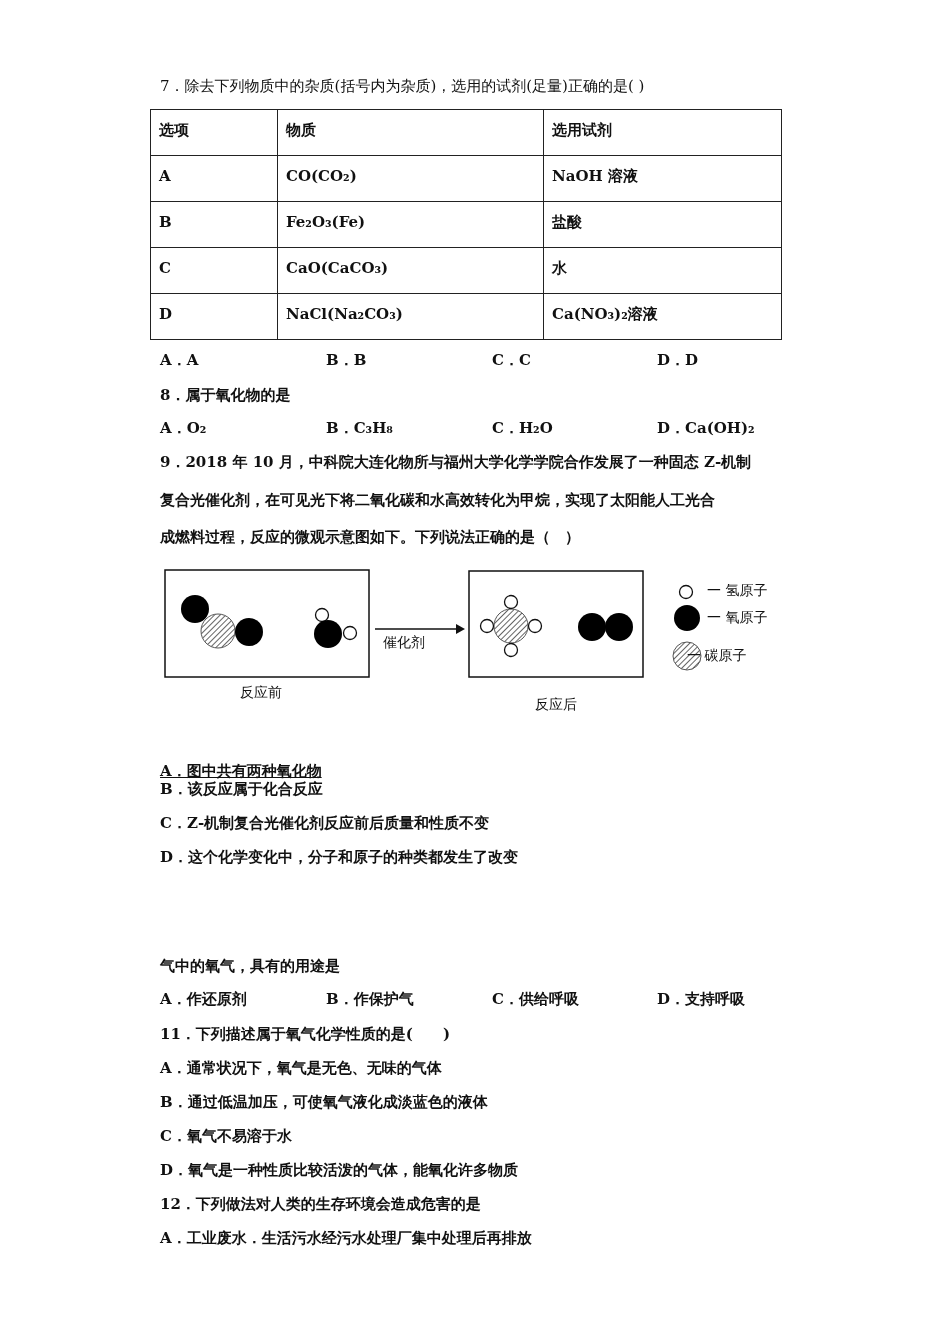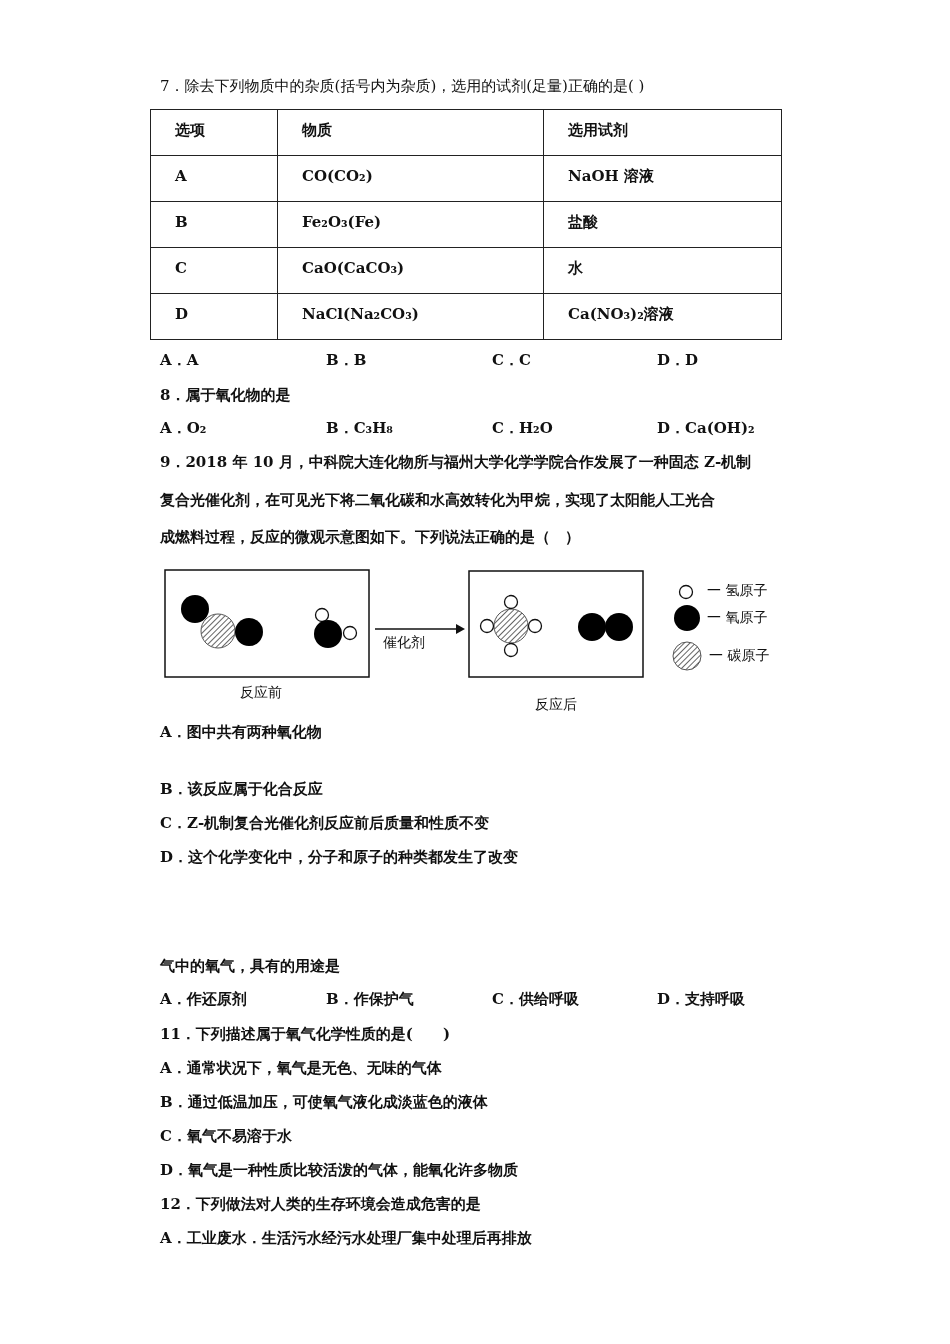--- a/index.html
+++ b/index.html
@@ -3,21 +3,21 @@
 <meta charset="utf-8">
 <style>
   html, body { margin:0; padding:0; background:#ffffff; }
   body { width:950px; height:1344px; position:relative; overflow:hidden;
          font-family:"DejaVu Serif","Liberation Serif",serif; color:#111; }
   .page { position:absolute; left:0; top:0; width:950px; height:1344px; }
   .line { position:absolute; left:160px; font-size:15px; white-space:nowrap; line-height:20px; }
   .b { font-weight:bold; }
   table.q7 { position:absolute; left:150px; top:109px; width:632px; border-collapse:collapse;
              font-size:15px; font-weight:bold; }
-  table.q7 td { border:1.5px solid #222; height:46px; padding:0 0 0 24px; vertical-align:top; padding-top:11px; box-sizing:border-box; }
+  table.q7 td { border:1.5px solid #222; height:46px; padding:0 0 0 8px; vertical-align:top; padding-top:11px; box-sizing:border-box; }
   table.q7 td.c1 { width:127px; }
   table.q7 td.c2 { width:266px; }
   .opts { position:absolute; left:160px; font-size:15px; font-weight:bold; white-space:nowrap; }
   .opts span.o { position:absolute; top:0; }
   .diagram { position:absolute; left:150px; top:560px; width:650px; height:160px; }
   .cap { font-family:"DejaVu Sans",sans-serif; font-size:14px; font-weight:normal; }
 </style>
 </head>
 <body>
 
@@ -125,24 +125,24 @@
         <circle cx="536" cy="32" r="6.5" fill="#fff" stroke="#111" stroke-width="1.3"></circle>
         <circle cx="537" cy="58" r="13" fill="#000"></circle>
         <circle cx="537" cy="96" r="14" fill="url(#hatch)" stroke="#555" stroke-width="1"></circle>
       </g>
     </svg>
     <div class="cap" style="position:absolute;left:233px;top:74px;">催化剂</div>
     <div class="cap" style="position:absolute;left:90px;top:124px;">反应前</div>
     <div class="cap" style="position:absolute;left:385px;top:136px;">反应后</div>
     <div class="cap" style="position:absolute;left:557px;top:22px;">一 氢原子</div>
     <div class="cap" style="position:absolute;left:557px;top:49px;">一 氧原子</div>
-    <div class="cap" style="position:absolute;left:559px;top:87px;">一 碳原子</div>
+    <div class="cap" style="position:absolute;left:537px;top:87px;font-family:Liberation Serif, serif;">一 碳原子</div>
   </div>
 
-  <div class="line b" style="top:722px;">A．图中共有两种氧化物</div>
+  <div class="line b" style="top:761px;text-decoration:underline;">A．图中共有两种氧化物</div>
   <div class="line b" style="top:779px;">B．该反应属于化合反应</div>
   <div class="line b" style="top:813px;">C．Z-机制复合光催化剂反应前后质量和性质不变</div>
   <div class="line b" style="top:847px;">D．这个化学变化中，分子和原子的种类都发生了改变</div>
 
   <div class="line b" style="top:956px;">气中的氧气，具有的用途是</div>
   <div class="opts" style="top:990px;">
     <span class="o" style="left:0;">A．作还原剂</span>
     <span class="o" style="left:166px;">B．作保护气</span>
     <span class="o" style="left:332px;">C．供给呼吸</span>
     <span class="o" style="left:497px;">D．支持呼吸</span>

